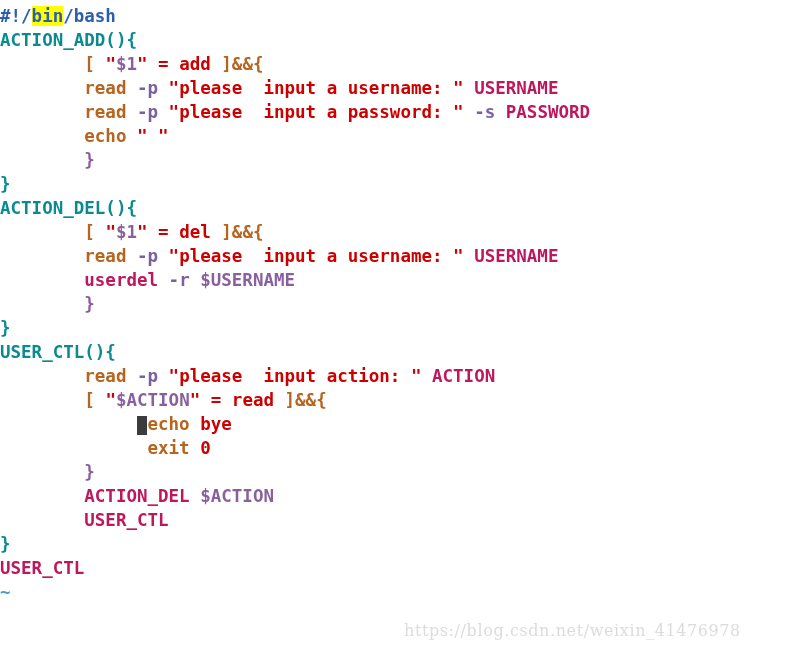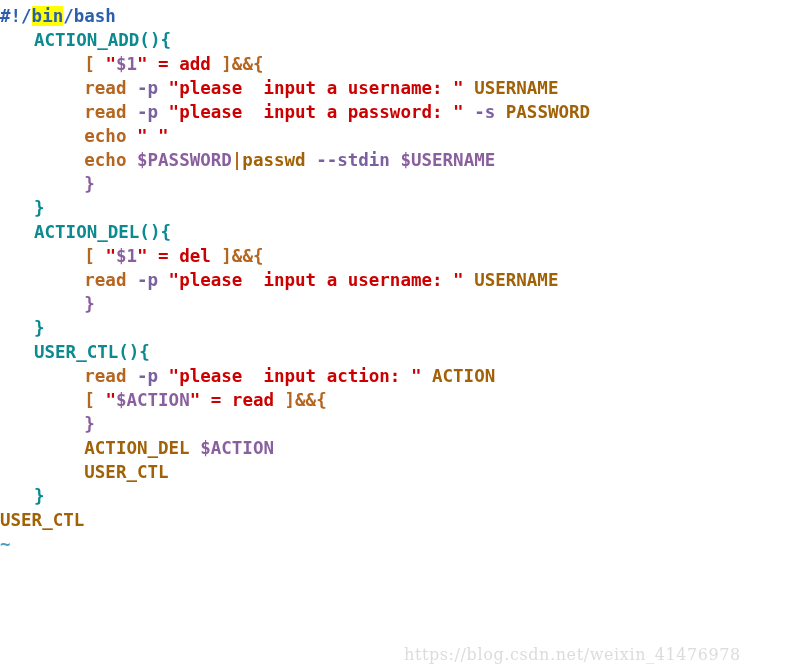--- a/index.html
+++ b/index.html
@@ -37,72 +37,74 @@
     font-size: 17.5px;
     font-weight: bold;
     white-space: pre;
     letter-spacing: 0px;
     padding-left: 0px;
   }
 
   
   .t-shebang   { color: #2B5FAD; }          
   .t-hl        { color: #2B5FAD; background: #FFFF00; }  
-  .t-func      { color: #0B8A8F; padding-left: 34px; }          
+  .t-func      { color: #0B8A8F; }          
   .t-brace-p   { color: #8A5F9E; }          
   .t-cmd       { color: #B5651D; }          
   .t-str       { color: #CC0000; }          
   .t-var       { color: #8A5F9E; }          
   .t-opt       { color: #7B5FA0; }          
-  .t-plain     { color: #a16207; }          
+  .t-plain     { color: #be185d; }          
   .t-tilde     { color: #4A9FC4; }          
 
   .cursor {
     background: #3C3C3C;
     color: #3C3C3C;
     display: inline-block;
     width: 10.5px;
     height: 19px;
     vertical-align: -4px;
   }
 
   .watermark {
     position: absolute;
     left: 404px;
-    top: 645px;
+    top: 621px;
     font-family: "DejaVu Serif", "Liberation Serif", serif;
     font-size: 16px;
     color: #DCDCDC;
     letter-spacing: 0.6px;
     white-space: pre;
     font-weight: normal;
   }
 </style>
 </head>
 <body>
 
 <div id="editor">
   <div class="code-area">
       <div class="line"><span class="t-shebang">#!/</span><span class="t-hl">bin</span><span class="t-shebang">/bash</span></div>
       <div class="line"><span class="t-func">ACTION_ADD(){</span></div>
       <div class="line"><span>        </span><span class="t-cmd">[ </span><span class="t-str">"</span><span class="t-var">$1</span><span class="t-str">"</span><span class="t-str"> = add </span><span class="t-cmd">]</span><span class="t-cmd">&amp;&amp;{</span></div>
       <div class="line"><span>        </span><span class="t-cmd">read </span><span class="t-opt">-p </span><span class="t-str">"please  input a username: "</span><span class="t-plain"> USERNAME</span></div>
       <div class="line"><span>        </span><span class="t-cmd">read </span><span class="t-opt">-p </span><span class="t-str">"please  input a password: "</span><span class="t-plain"> </span><span class="t-opt">-s</span><span class="t-plain"> PASSWORD</span></div>
       <div class="line"><span>        </span><span class="t-cmd">echo </span><span class="t-str">" "</span></div>
-      <div class="line"><span>        </span><span class="t-cmd">echo </span><span class="t-var">$PASSWORD</span><span class="t-cmd">|</span><span class="t-plain">passwd </span><span class="t-opt">--stdin</span><span class="t-plain"> </span><span class="t-var">$USERNAME</span></div>
       <div class="line"><span>        </span><span class="t-brace-p">}</span></div>
       <div class="line"><span class="t-func">}</span></div>
       <div class="line"><span class="t-func">ACTION_DEL(){</span></div>
       <div class="line"><span>        </span><span class="t-cmd">[ </span><span class="t-str">"</span><span class="t-var">$1</span><span class="t-str">"</span><span class="t-str"> = del </span><span class="t-cmd">]</span><span class="t-cmd">&amp;&amp;{</span></div>
       <div class="line"><span>        </span><span class="t-cmd">read </span><span class="t-opt">-p </span><span class="t-str">"please  input a username: "</span><span class="t-plain"> USERNAME</span></div>
+      <div class="line"><span>        </span><span class="t-plain">userdel </span><span class="t-opt">-r</span><span class="t-plain"> </span><span class="t-var">$USERNAME</span></div>
       <div class="line"><span>        </span><span class="t-brace-p">}</span></div>
       <div class="line"><span class="t-func">}</span></div>
       <div class="line"><span class="t-func">USER_CTL(){</span></div>
       <div class="line"><span>        </span><span class="t-cmd">read </span><span class="t-opt">-p </span><span class="t-str">"please  input action: "</span><span class="t-plain"> ACTION</span></div>
       <div class="line"><span>        </span><span class="t-cmd">[ </span><span class="t-str">"</span><span class="t-var">$ACTION</span><span class="t-str">"</span><span class="t-str"> = read </span><span class="t-cmd">]</span><span class="t-cmd">&amp;&amp;{</span></div>
+      <div class="line"><span>             </span><span class="cursor"> </span><span class="t-cmd">echo </span><span class="t-str">bye</span></div>
+      <div class="line"><span>              </span><span class="t-cmd">exit </span><span class="t-str">0</span></div>
       <div class="line"><span>        </span><span class="t-brace-p">}</span></div>
       <div class="line"><span>        </span><span class="t-plain">ACTION_DEL </span><span class="t-var">$ACTION</span></div>
       <div class="line"><span>        </span><span class="t-plain">USER_CTL</span></div>
       <div class="line"><span class="t-func">}</span></div>
       <div class="line"><span class="t-plain">USER_CTL</span></div>
       <div class="line"><span class="t-tilde">~</span></div>
     </div>
   <div class="watermark">https://blog.csdn.net/weixin_41476978</div>
 </div>
 

